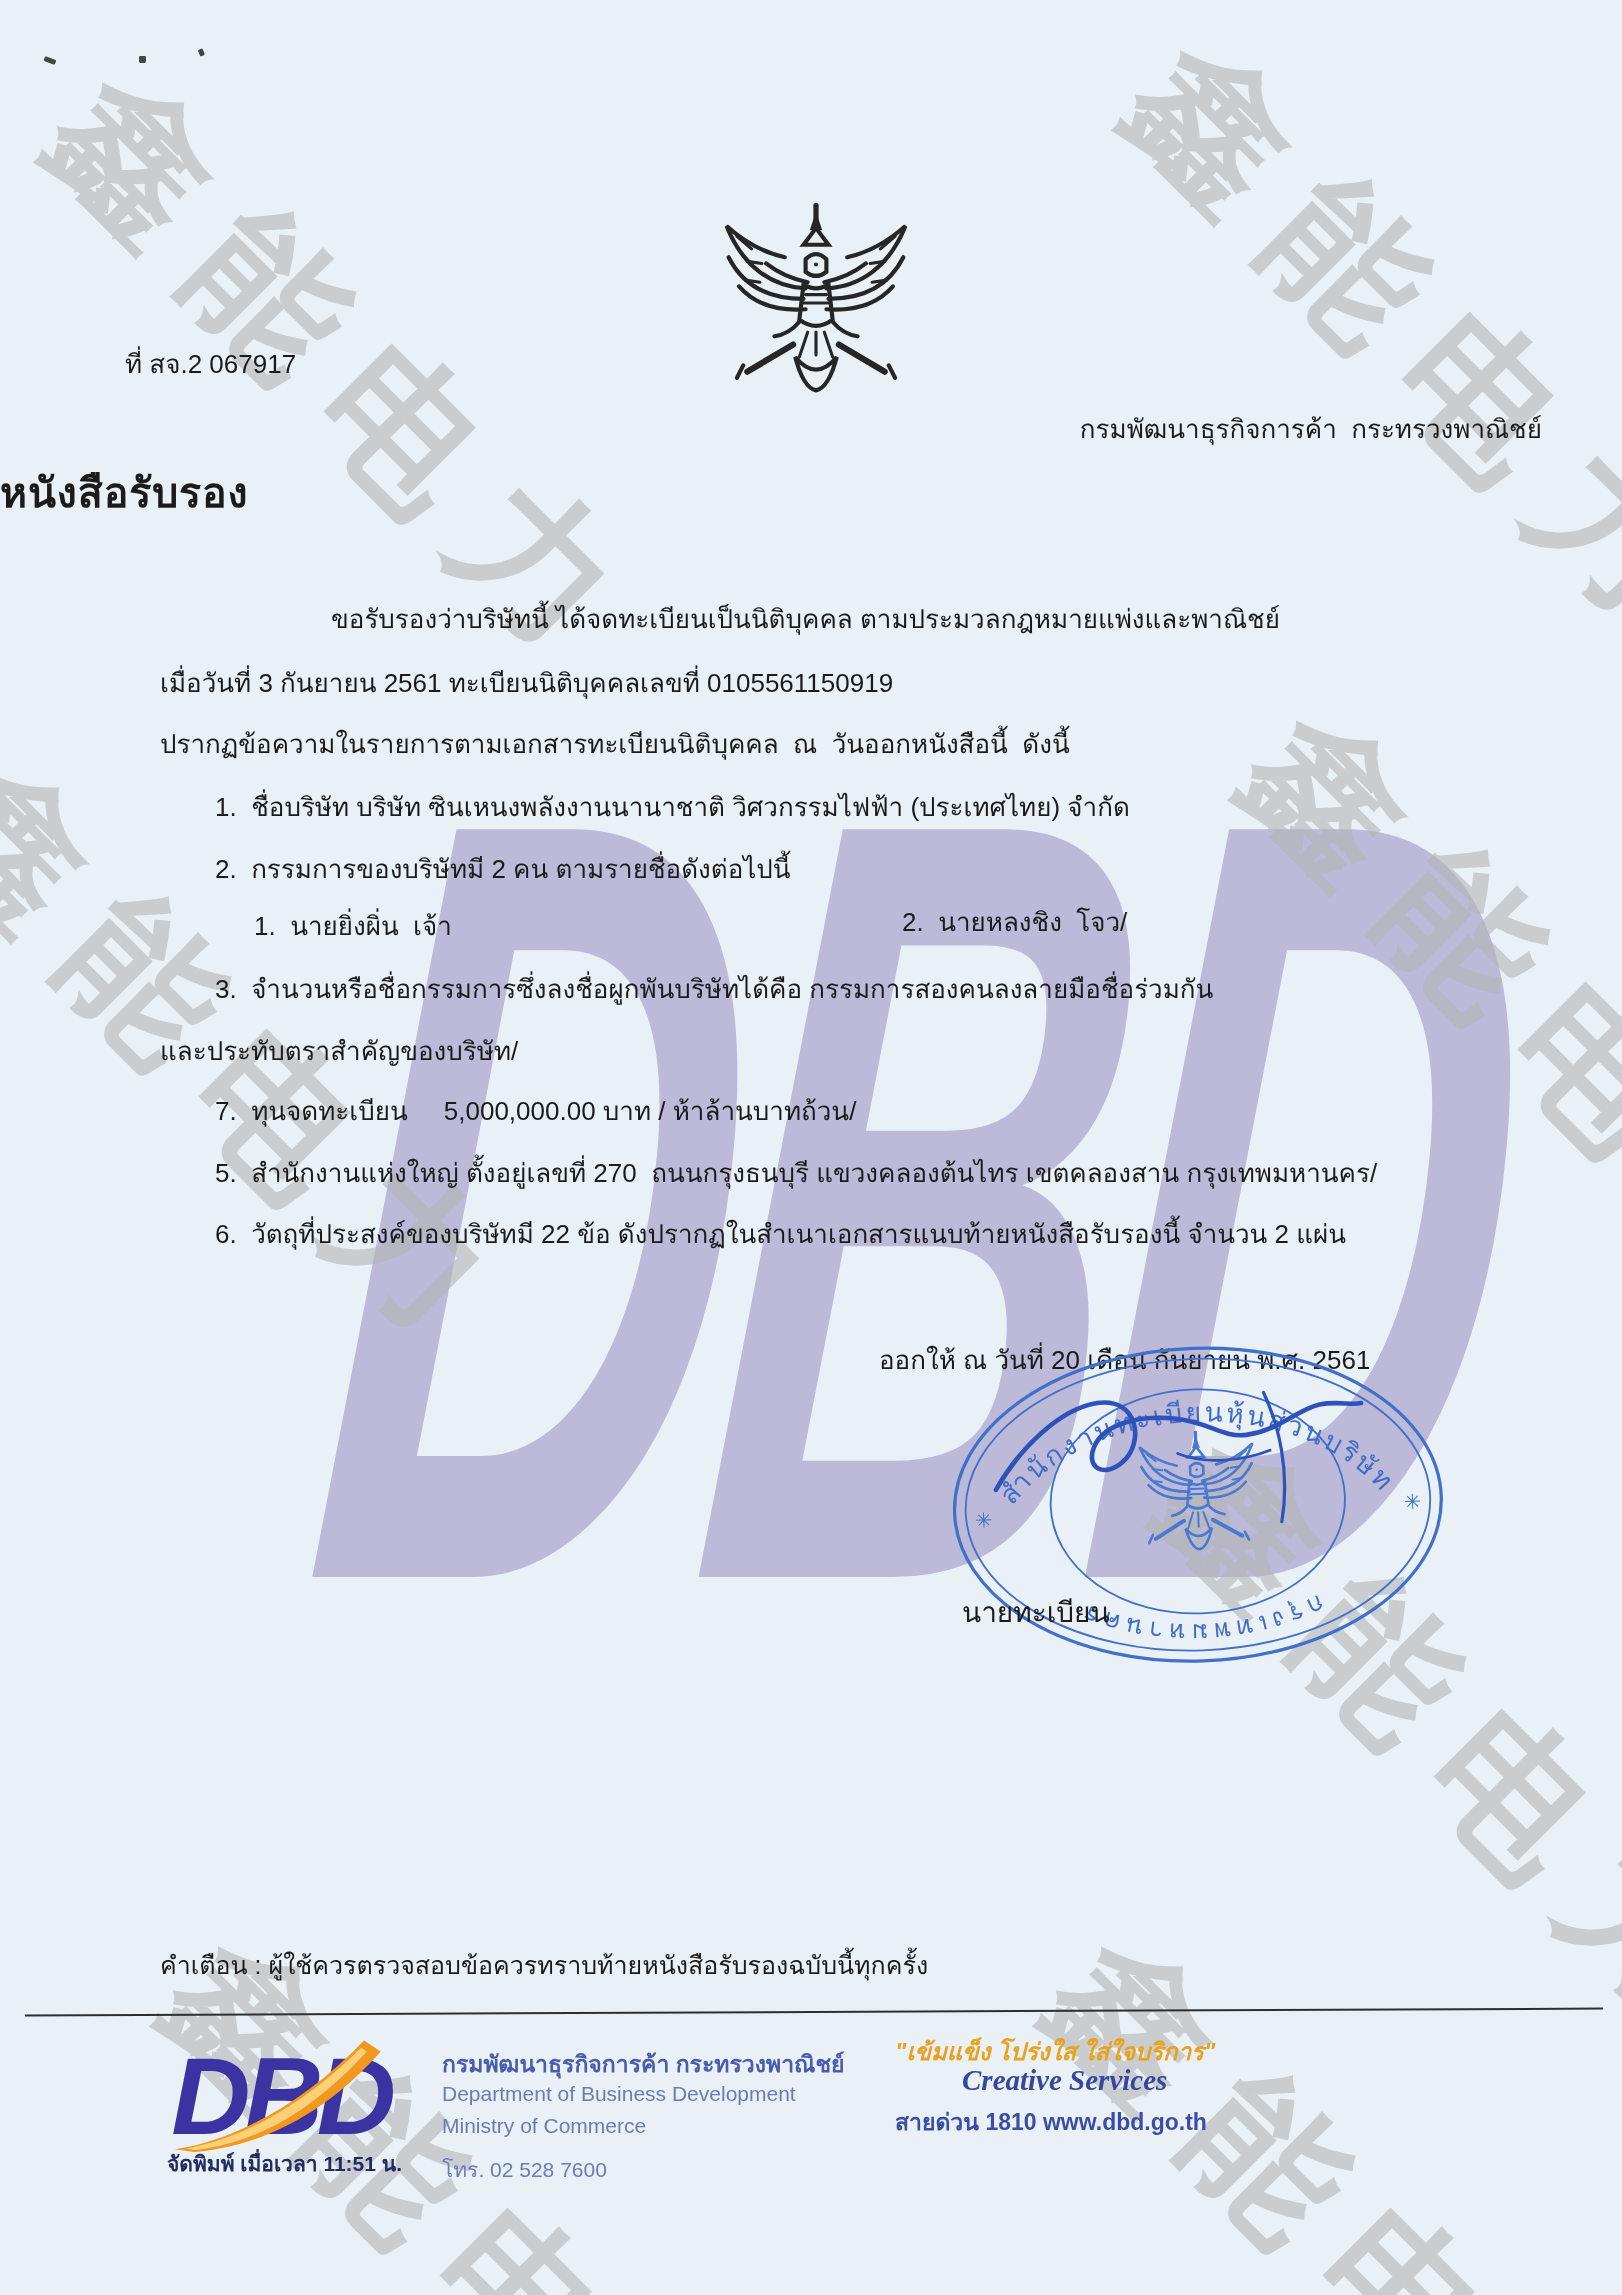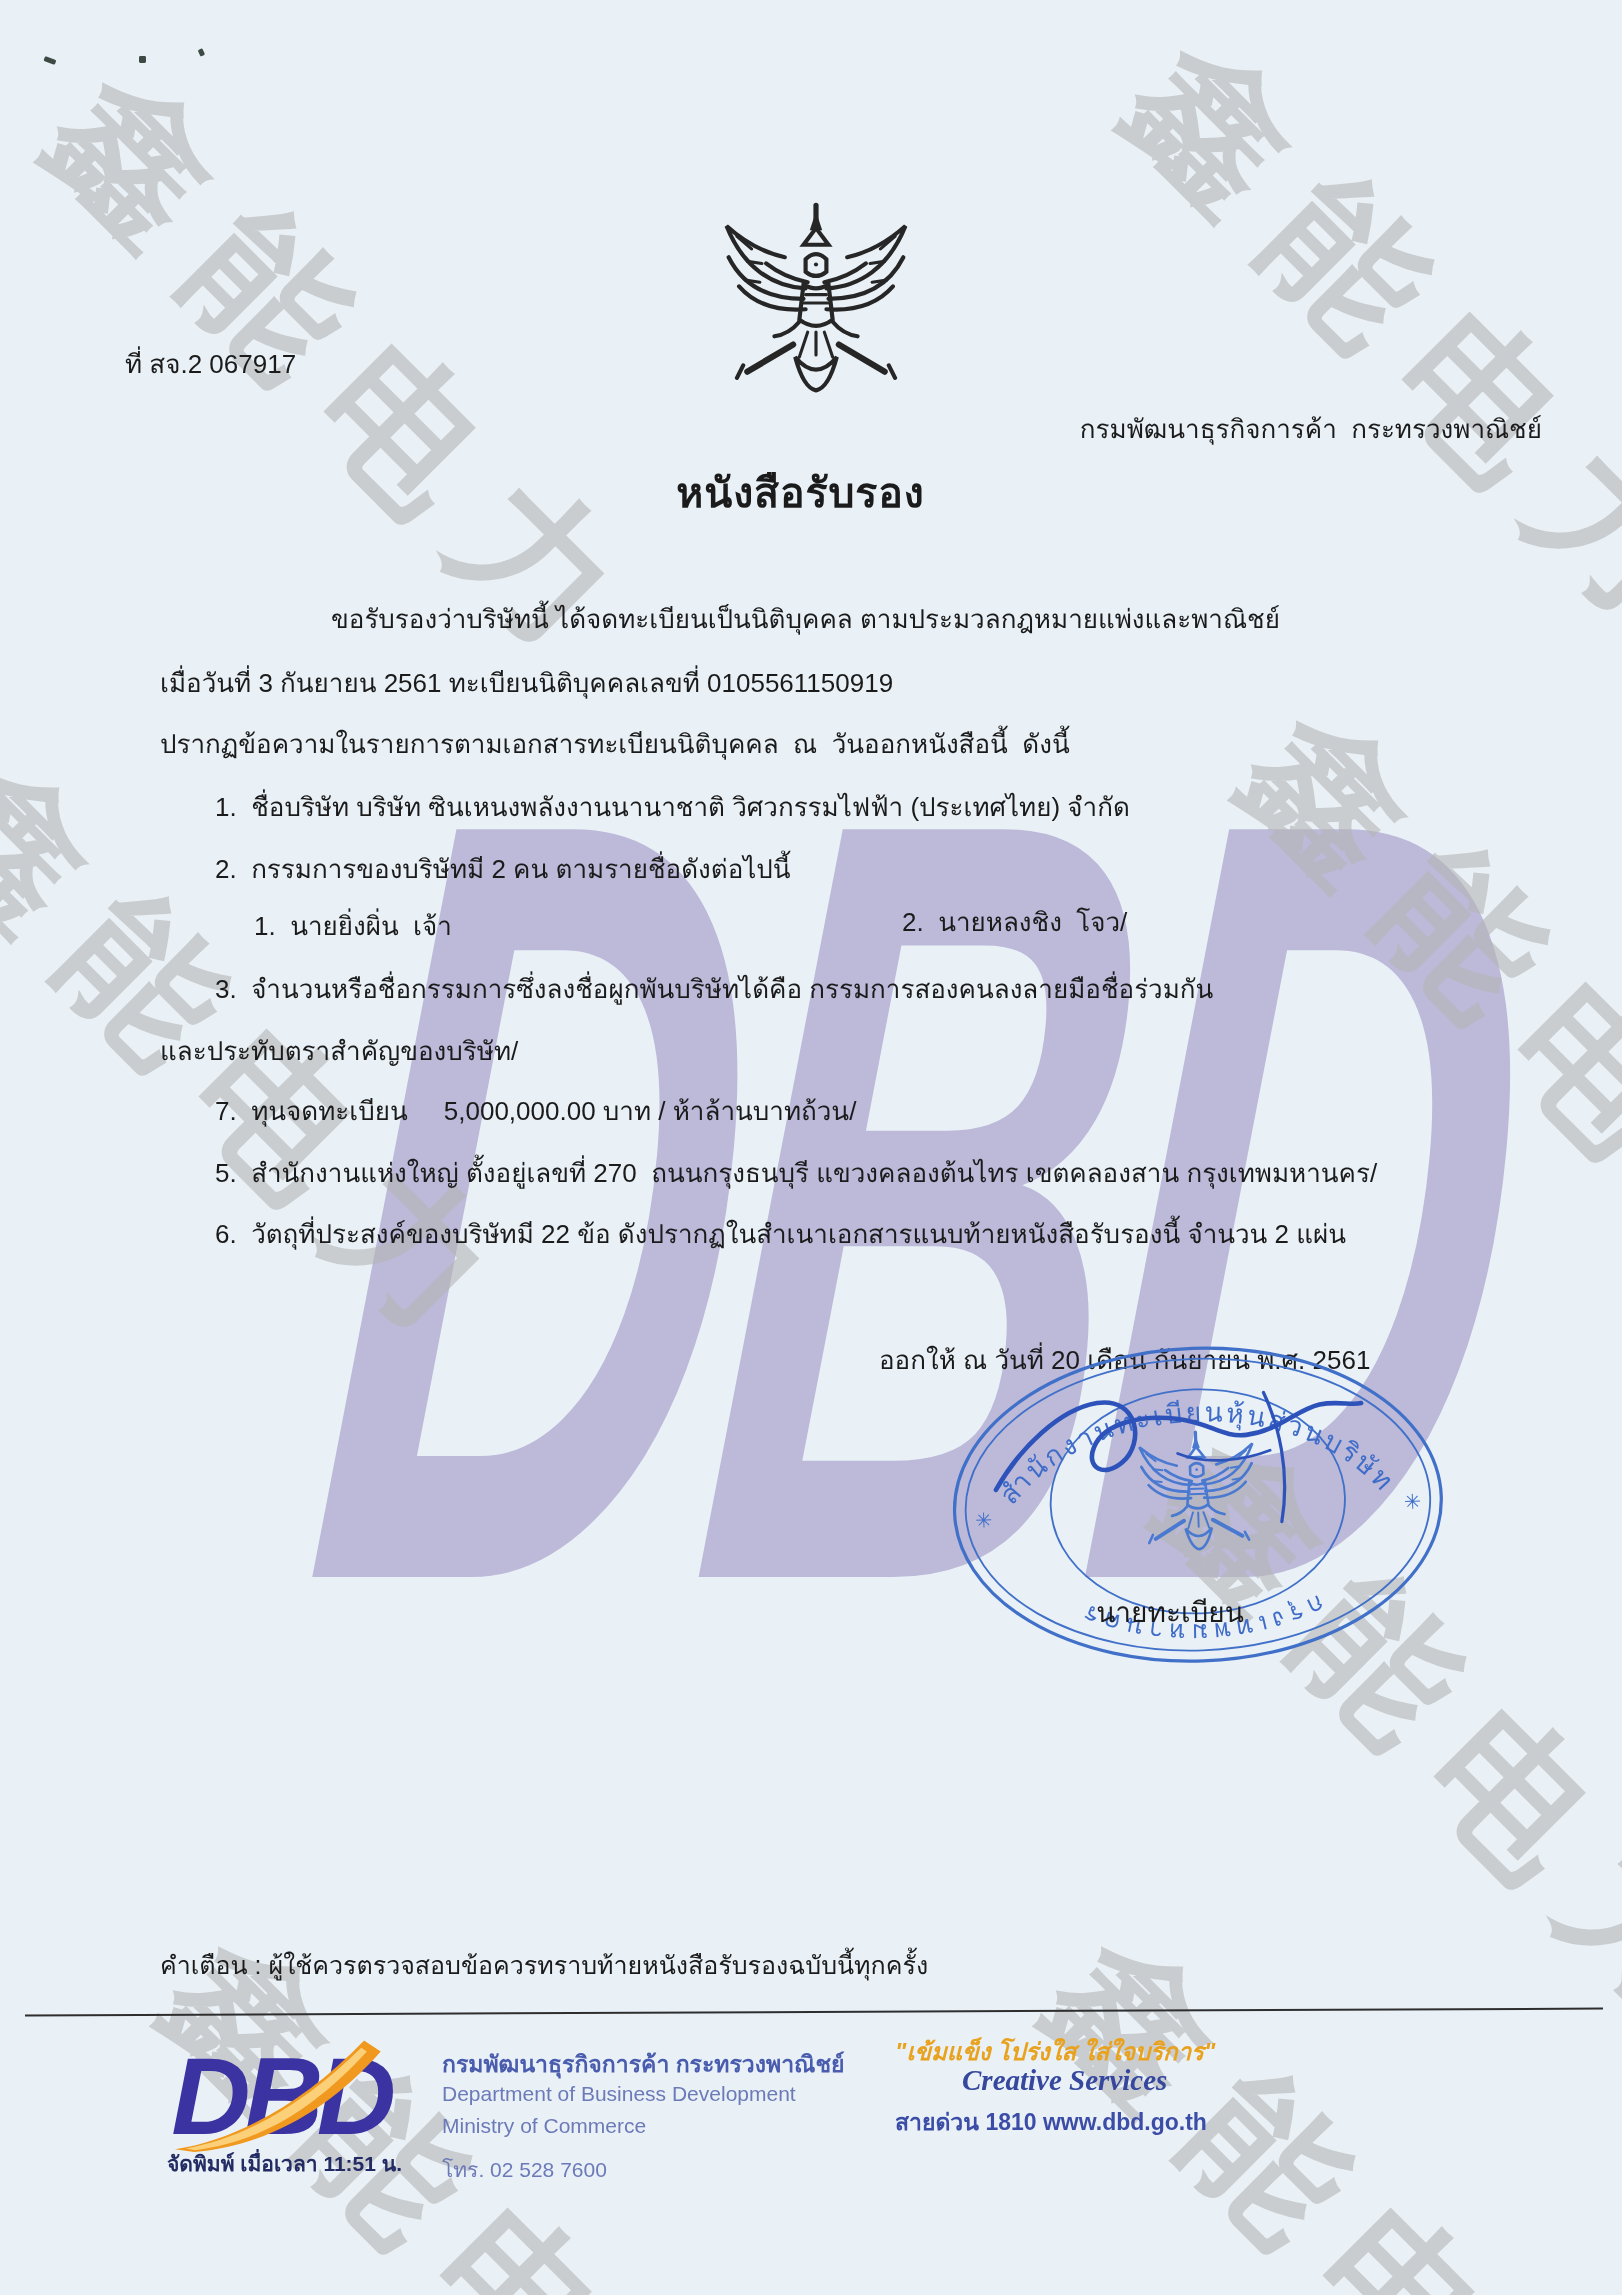--- a/index.html
+++ b/index.html
@@ -46,21 +46,21 @@
   }
   
   .line{
     position:absolute;
     font-size:26px;
     color:#1b1b1b;
     white-space:pre;
     z-index:5;
   }
   .right{text-align:right;}
-  .center{text-align:center;}
+  .center{text-align:left;}
   #doc-title{
     left:0;width:1601px;top:460px;
     font-size:41px;font-weight:bold;
     letter-spacing:0.9px;
   }
   .speck{position:absolute;background:#3d4a44;z-index:4;border-radius:1.4px;}
   #divider{
     position:absolute;left:25.4px;top:2011px;width:1578px;height:1.9px;
     background:#2e2e2e;transform:rotate(-0.25deg);z-index:5;
   }

